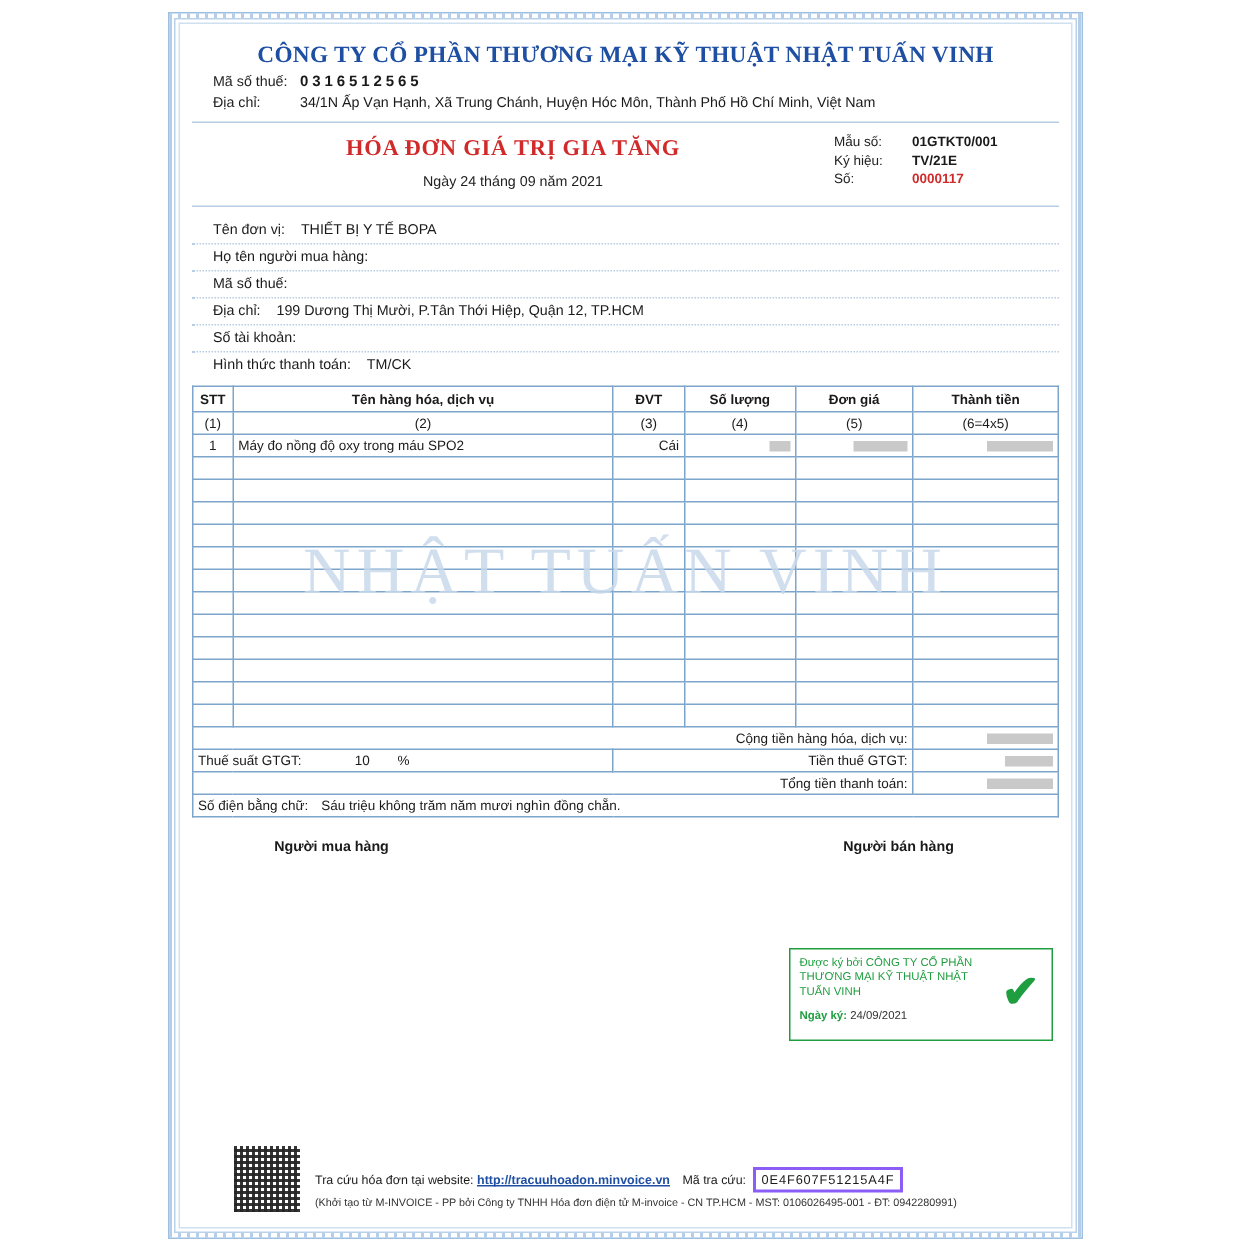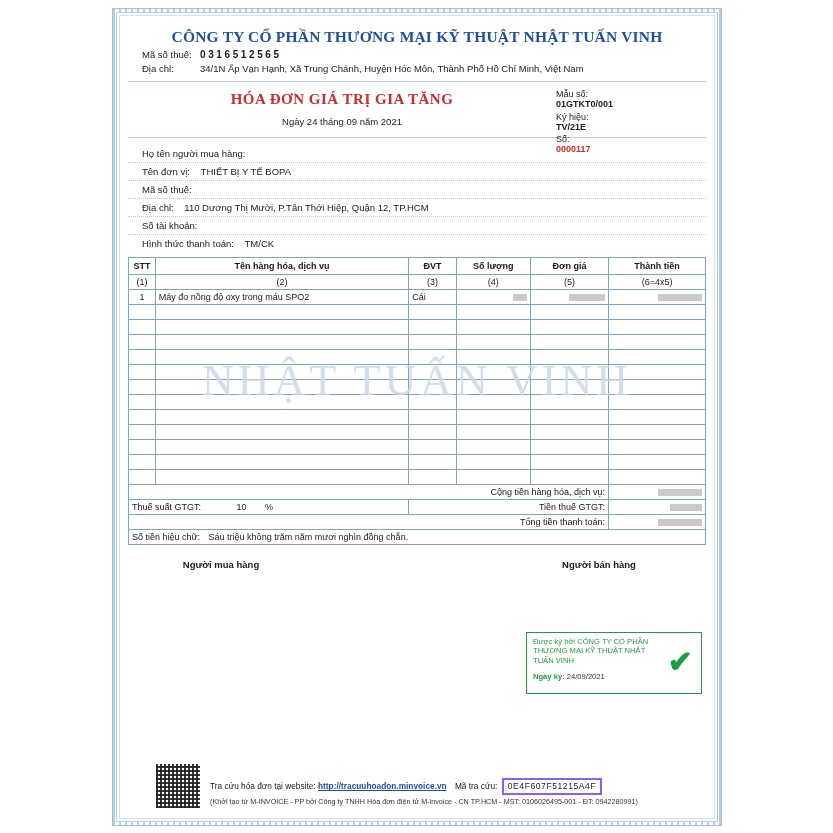--- a/index.html
+++ b/index.html
@@ -94,21 +94,21 @@
     margin-top: 8px;
     padding-right: 150px;
     color: #222;
   }
   .meta {
     position: absolute;
     right: 0; top: -2px;
     width: 150px;
     font-size: 9px;
   }
-  .meta-row { display: flex; margin-bottom: 2.5px; flex-direction: column; }
+  .meta-row { display: flex; margin-bottom: 2.5px; }
   .meta-k { width: 52px; color: #222; }
   .meta-v { font-weight: bold; }
   .meta-v.red { color: #d12a2a; }
   .sep-line { border-top: 1px solid #b8cde3; margin-top: 10px; }
   
   .buyer { margin-top: 7px; font-size: 9.5px; }
   .buyer-row { padding: 3px 0 3px 14px; border-bottom: 1px dotted #b8cde3; }
   .buyer-row:last-child { border-bottom: none; }
   .buyer-k { display: inline-block; }
   .buyer-v { display: inline-block; margin-left: 8px; }
@@ -125,21 +125,21 @@
     height: 15px;
   }
   table.items th {
     font-weight: bold;
     text-align: center;
     font-size: 9px;
     height: 17px;
   }
   .col-stt { width: 26px; text-align: center; }
   .col-name { width: 246px; }
-  .col-dvt { width: 46px; text-align: left; }
+  .col-dvt { width: 46px; text-align: right; }
   .col-qty { width: 72px; text-align: center; }
   .col-price { width: 76px; text-align: center; }
   .col-total { width: 94px; text-align: center; }
   .num-row td { text-align: center; font-style: normal; }
   .redact {
     display: inline-block;
     height: 7px;
     background: #c9c9c9;
     vertical-align: middle;
   }
@@ -253,34 +253,34 @@
           <div class="meta-k">Số:</div>
           <div class="meta-v red">0000117</div>
         </div>
       </div>
     </div>
 
     <div class="sep-line"></div>
 
     <div class="buyer">
       <div class="buyer-row">
+        <span class="buyer-k">Tên đơn vị:</span>
+        <span class="buyer-v">THIẾT BỊ Y TẾ BOPA</span>
+      </div>
+      <div class="buyer-row">
         <span class="buyer-k">Họ tên người mua hàng:</span>
         <span class="buyer-v"></span>
       </div>
       <div class="buyer-row">
-        <span class="buyer-k">Tên đơn vị:</span>
-        <span class="buyer-v">THIẾT BỊ Y TẾ BOPA</span>
-      </div>
-      <div class="buyer-row">
         <span class="buyer-k">Mã số thuế:</span>
         <span class="buyer-v"></span>
       </div>
       <div class="buyer-row">
         <span class="buyer-k">Địa chỉ:</span>
-        <span class="buyer-v">110 Dương Thị Mười, P.Tân Thới Hiệp, Quận 12, TP.HCM</span>
+        <span class="buyer-v">199 Dương Thị Mười, P.Tân Thới Hiệp, Quận 12, TP.HCM</span>
       </div>
       <div class="buyer-row">
         <span class="buyer-k">Số tài khoản:</span>
         <span class="buyer-v"></span>
       </div>
       <div class="buyer-row">
         <span class="buyer-k">Hình thức thanh toán:</span>
         <span class="buyer-v">TM/CK</span>
       </div>
     </div>
@@ -422,21 +422,21 @@
           </td>
           <td colspan="3" class="sum-label">Tiền thuế GTGT:</td>
           <td class="cell-right"><span class="redact" style="width:32px"></span></td>
         </tr>
         <tr>
           <td colspan="5" class="sum-label">Tổng tiền thanh toán:</td>
           <td class="cell-right"><span class="redact" style="width:44px"></span></td>
         </tr>
         <tr class="words-row">
           <td colspan="6">
-            <span>Số tiền hiệu chữ:</span>
+            <span>Số điện bằng chữ:</span>
             <span style="margin-left:6px">Sáu triệu không trăm năm mươi nghìn đồng chẵn.</span>
           </td>
         </tr>
       </tbody>
     </table>
 
     <div class="signs">
       <div class="sign-buyer">Người mua hàng</div>
       <div class="sign-seller">Người bán hàng</div>
     </div>

